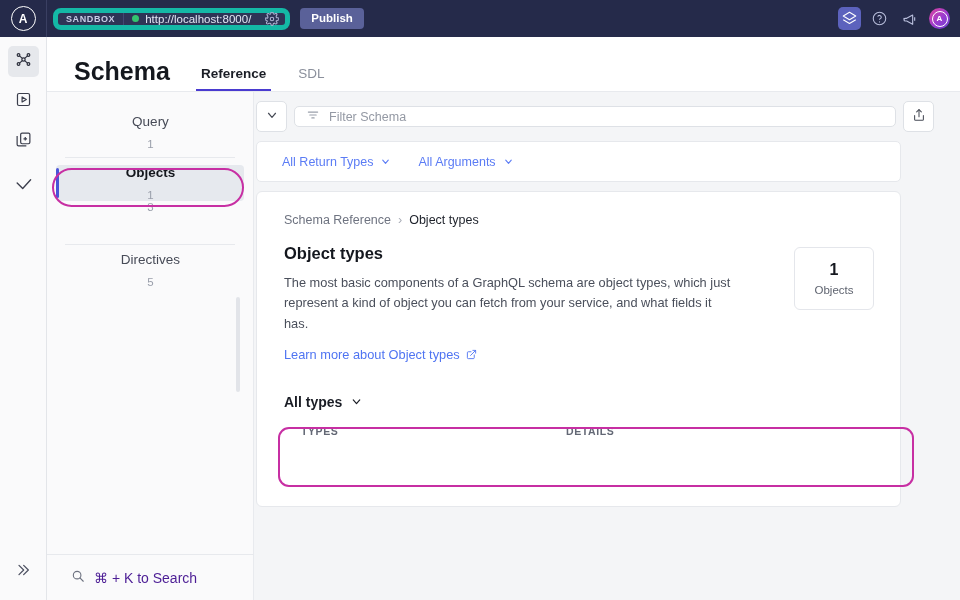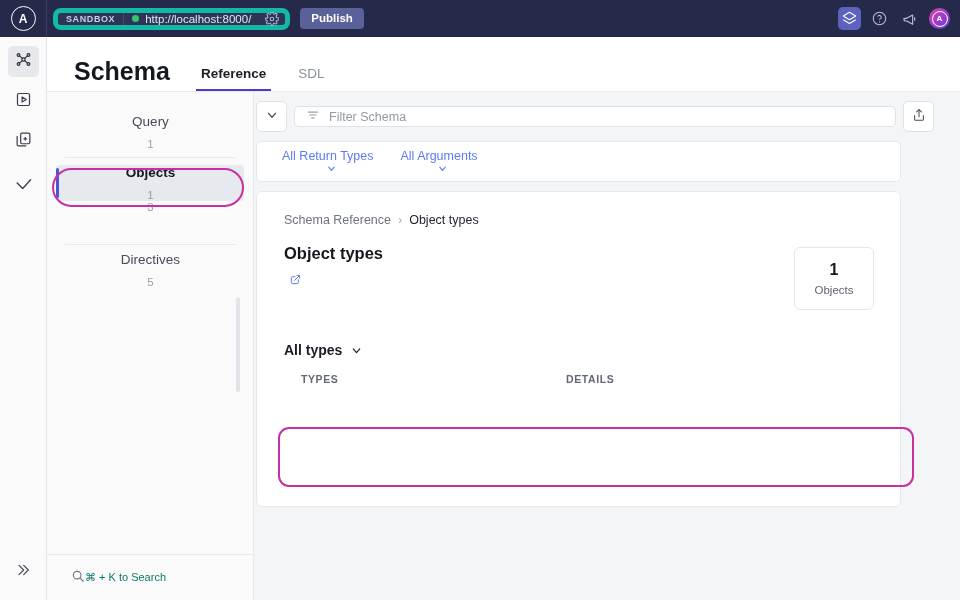--- a/index.html
+++ b/index.html
@@ -173,21 +173,21 @@
     background: #E2E4E9;
   }
   .nav-footer {
     position: absolute; left: 0; bottom: 0;
     width: 207px; height: 46px;
     border-top: 1px solid #E7E9ED;
     display: flex; align-items: center;
     box-sizing: border-box;
     padding-left: 24px;
   }
-  .nav-footer .srch-txt { font-size: 11px; color: #0f766e; }
+  .nav-footer .srch-txt { font-size: 14px; color: #4c1d95; margin-left: 9px; }
 
   
   .content {
     position: absolute; top: 92px; left: 254px;
     width: 706px; height: 508px;
     background: #F4F5F7;
     box-sizing: border-box;
     padding: 9px 26px 0 2px;
   }
   .filter-row { display: flex; align-items: center; }
@@ -217,21 +217,20 @@
     height: 41px;
     background: #fff; border: 1px solid #E6E8EC;
     border-radius: 5px;
     display: flex; align-items: center;
     box-sizing: border-box; padding-left: 25px;
   }
   .pill {
     display: flex; align-items: center;
     font-size: 12.5px; color: #5B7CF5;
     margin-right: 27px;
-    flex-direction: column;
   }
   .pill .cv { margin-left: 7px; display: flex; }
 
   .card {
     margin-top: 9px; margin-right: 33px;
     background: #fff; border: 1px solid #E6E8EC;
     border-radius: 6px;
     height: 316px;
     box-sizing: border-box;
     padding: 21px 26px 0 27px;
@@ -482,21 +481,23 @@
     <div class="card">
       <div class="breadcrumb">
         <span>Schema Reference</span>
         <span class="sep">›</span>
         <span class="cur">Object types</span>
       </div>
 
       <div class="sec-head">
         <div class="sec-left">
           <div class="sec-title">Object types</div>
+          <div class="sec-desc">The most basic components of a GraphQL schema are object types, which just represent a kind of object you can fetch from your service, and what fields it has.</div>
           <div class="sec-link">
+            <span>Learn more about Object types</span>
             <span class="ext">
               <svg width="11" height="11" viewBox="0 0 24 24" fill="none" stroke="#4F74F2" stroke-width="2" stroke-linecap="round" stroke-linejoin="round">
                 <path d="M18 13v6a2 2 0 01-2 2H5a2 2 0 01-2-2V8a2 2 0 012-2h6"></path>
                 <polyline points="15 3 21 3 21 9"></polyline>
                 <path d="M10 14L21 3"></path>
               </svg>
             </span>
           </div>
         </div>
         <div class="stat-card">

